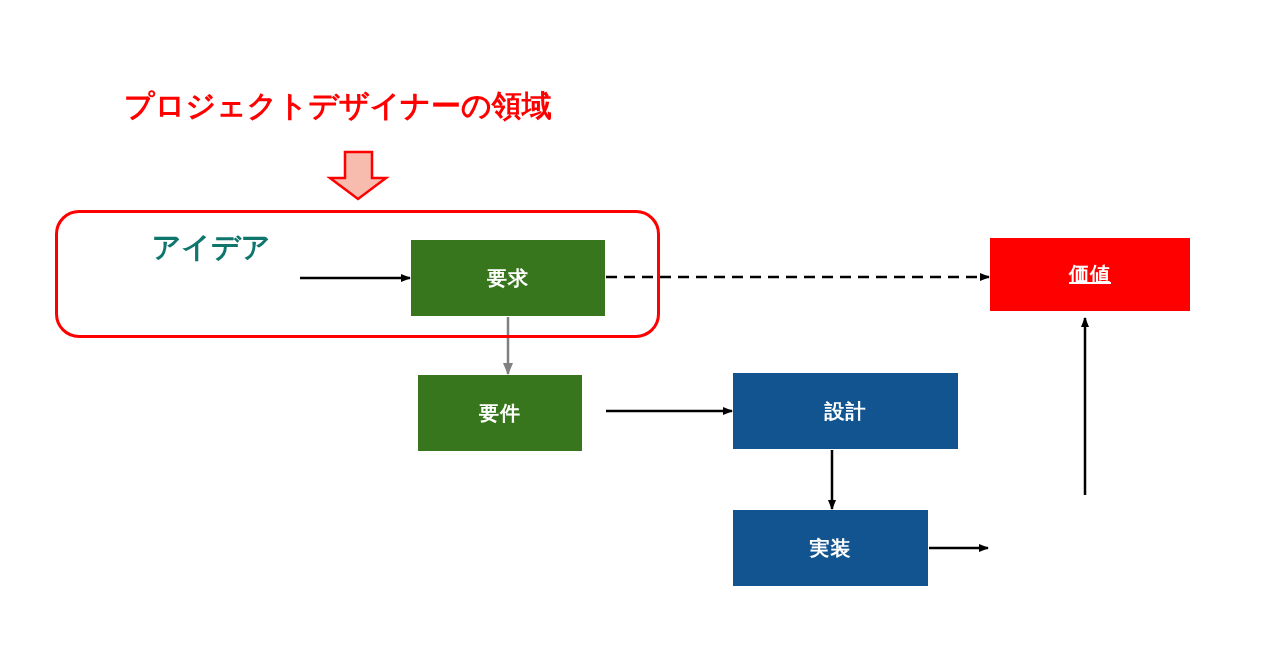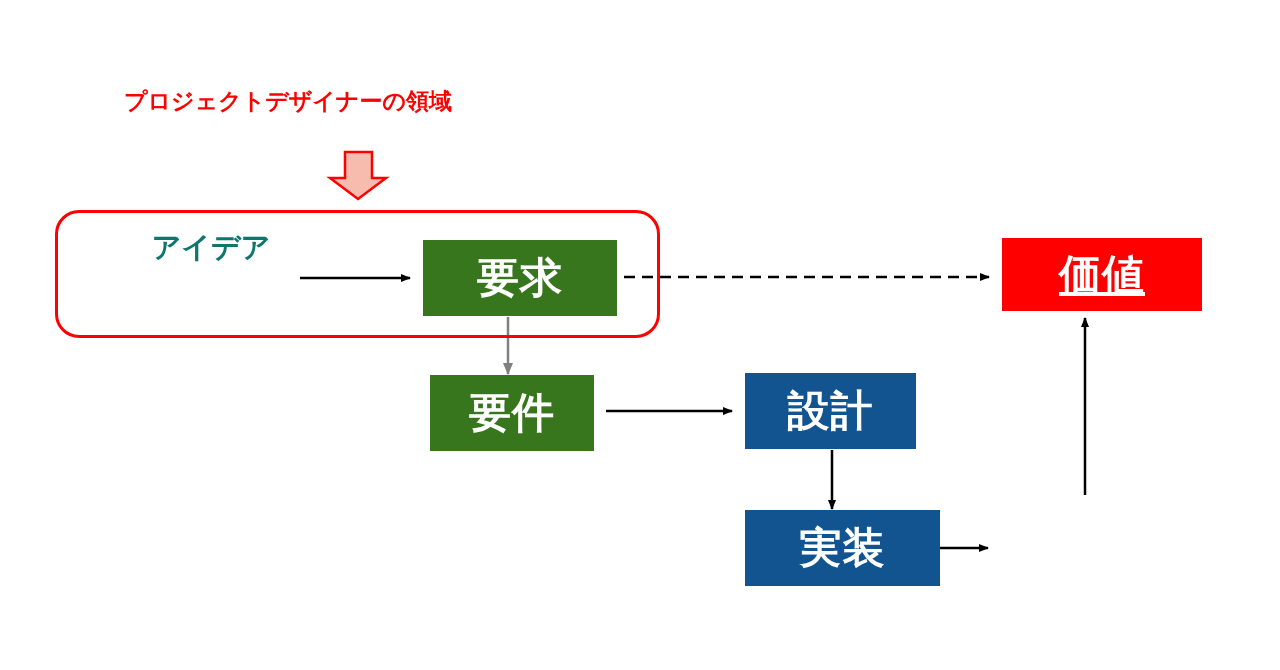--- a/index.html
+++ b/index.html
@@ -22,21 +22,21 @@
     left: 0;
     top: 0;
     width: 1280px;
     height: 670px;
     pointer-events: none;
   }
   .title-text {
     position: absolute;
     left: 124px;
     top: 88px;
-    font-size: 23px;
+    font-size: 30px;
     font-weight: bold;
     color: #FF0000;
     letter-spacing: 0px;
     white-space: nowrap;
     line-height: 1.2;
   }
   .scope-box {
     position: absolute;
     left: 55px;
     top: 210px;
@@ -59,33 +59,32 @@
     line-height: 1.35;
     white-space: nowrap;
   }
   .idea-text span { display: block; }
   .node {
     position: absolute;
     display: flex;
     align-items: center;
     justify-content: center;
     color: #ffffff;
-    font-size: 42px;
+    font-size: 20px;
     font-weight: bold;
     letter-spacing: 1px;
     box-sizing: border-box;
-    margin-left: 12px;
   }
   .node-green { background: #38761D; }
   .node-blue  { background: #11548F; }
   .node-red   { background: #FF0000; }
 
   #node-yokyu   { left: 411px; top: 240px; width: 194px; height: 76px; }
   #node-yoken   { left: 418px; top: 375px; width: 164px; height: 76px; }
-  #node-sekkei  { left: 733px; top: 373px; width: 171px; height: 76px; }
+  #node-sekkei  { left: 733px; top: 373px; width: 225px; height: 76px; }
   #node-jisso   { left: 733px; top: 510px; width: 195px; height: 76px; text-align: right; }
   #node-kachi   { left: 990px; top: 238px; width: 200px; height: 73px; text-decoration: underline; }
 
   .product-text {
     position: absolute;
     left: 1000px;
     top: 500px;
     width: 180px;
     text-align: center;
     font-size: 28px;

